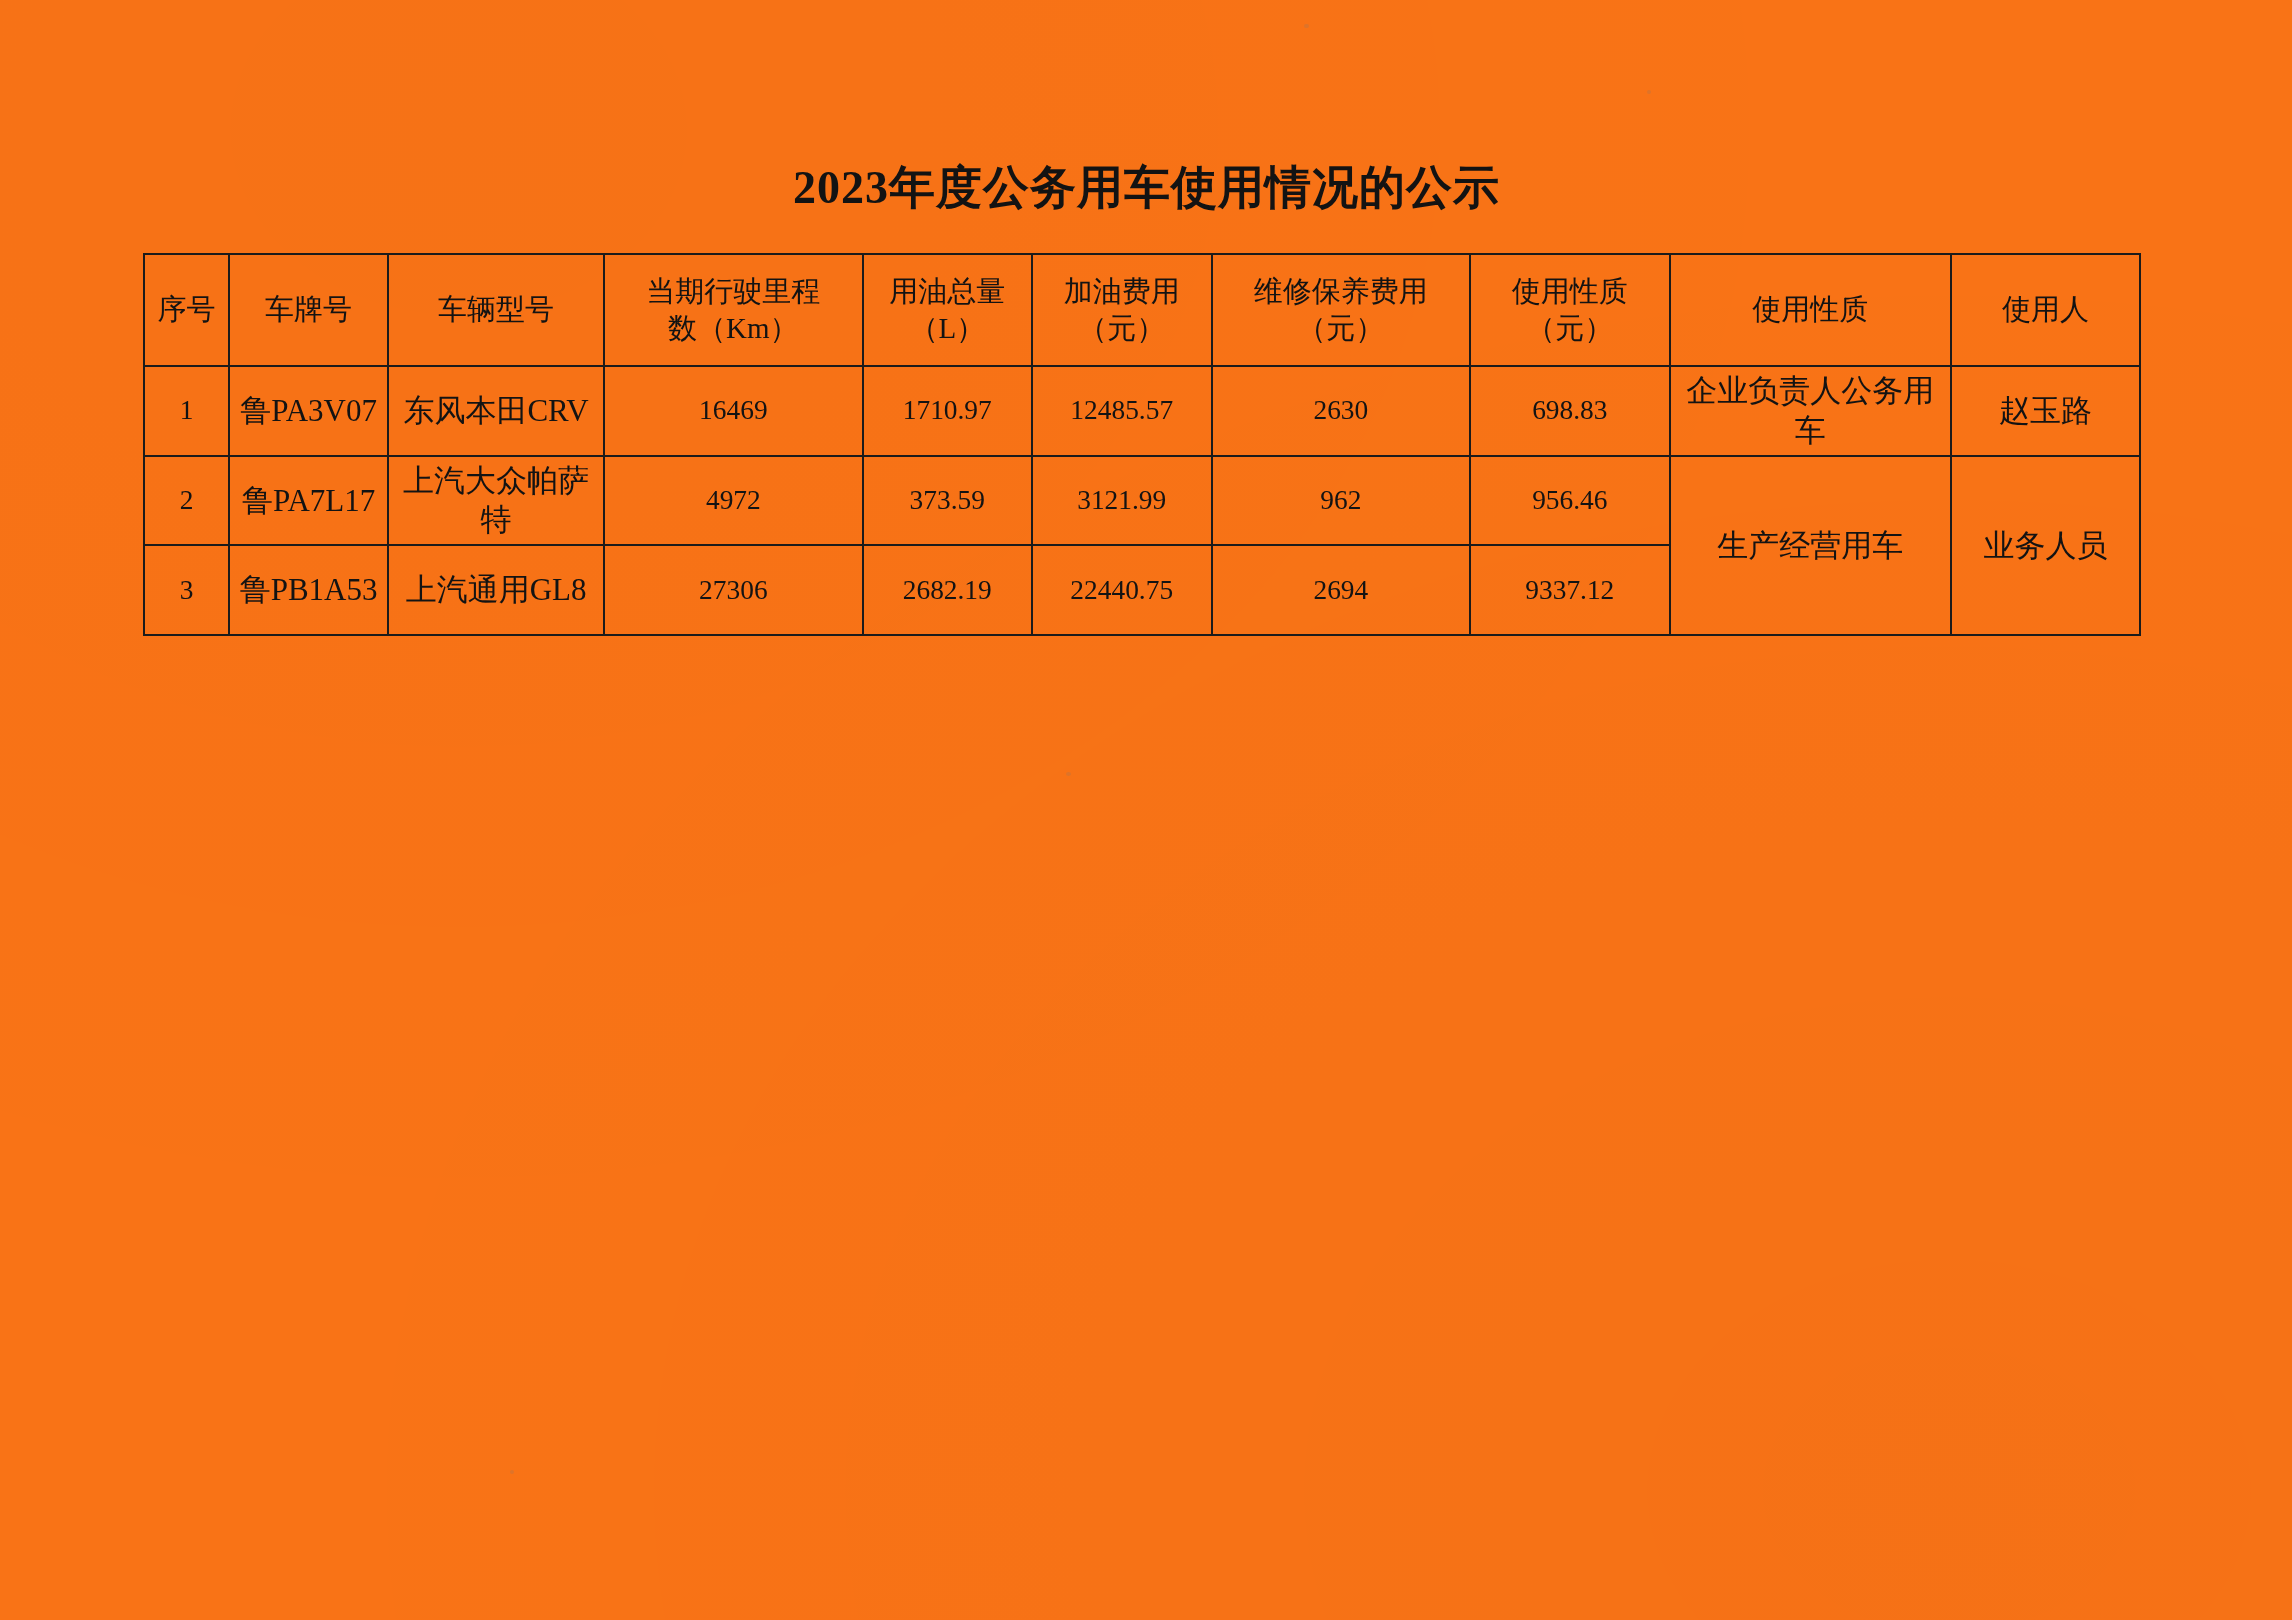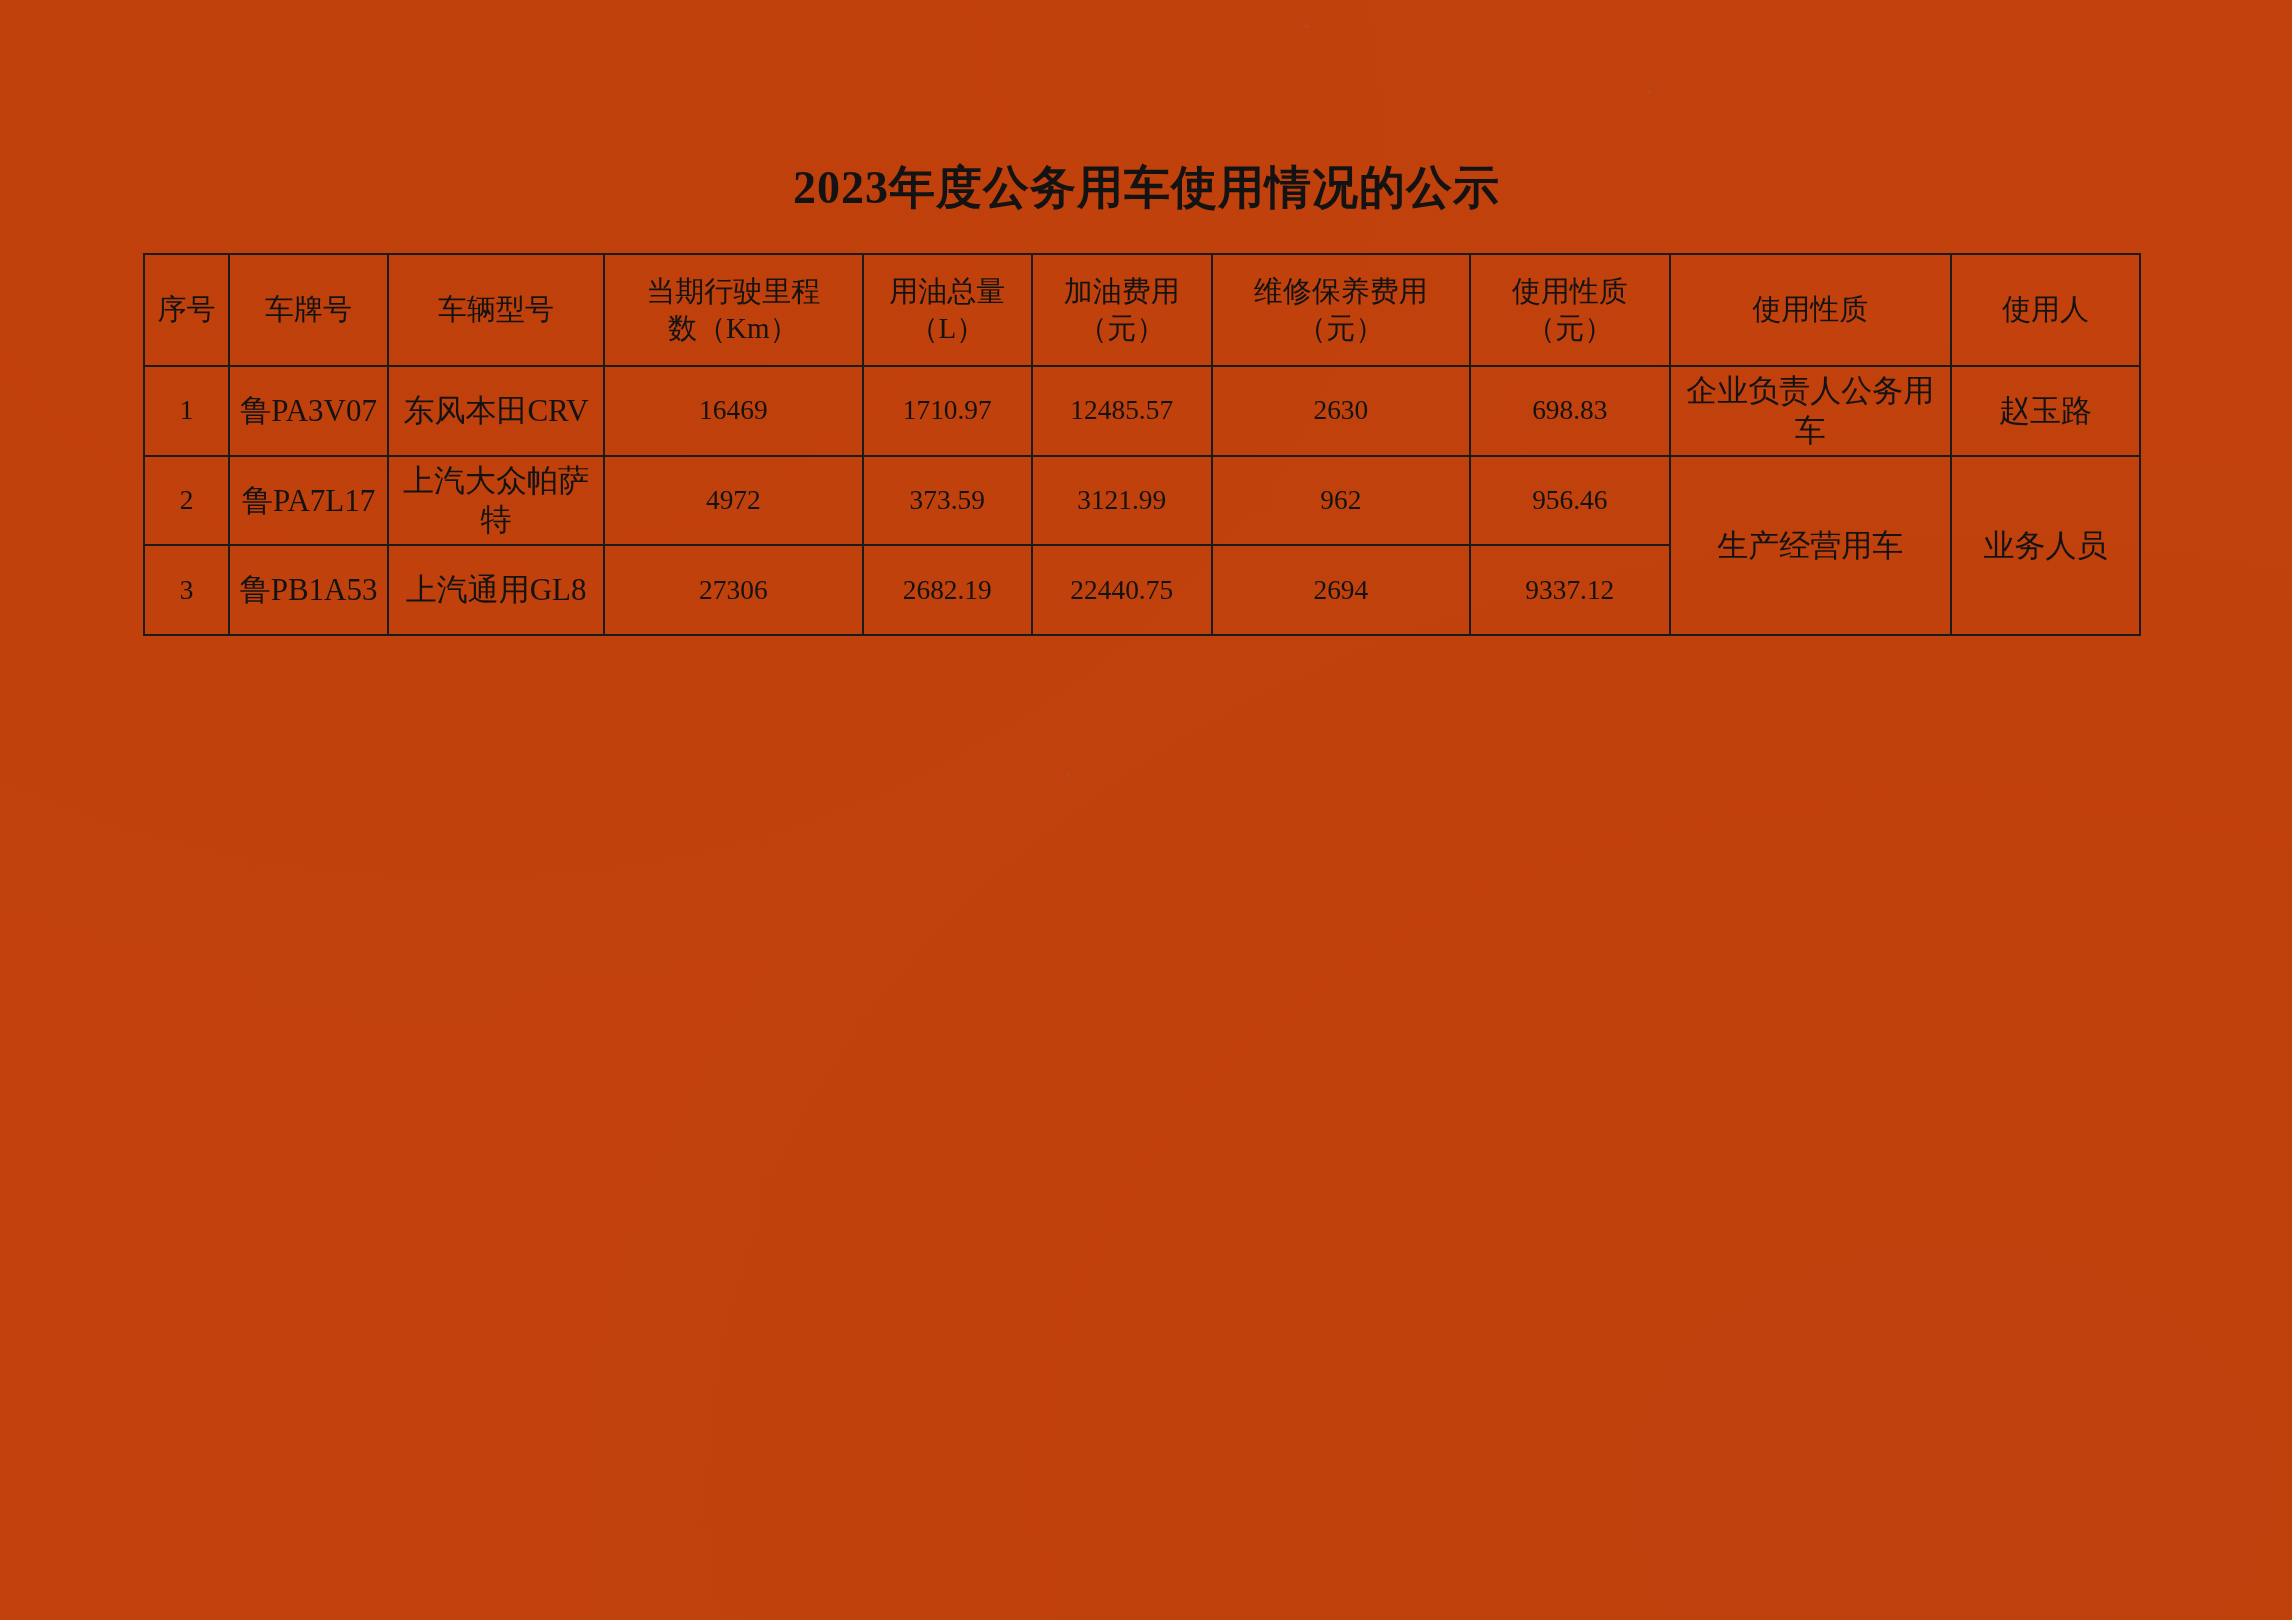--- a/index.html
+++ b/index.html
@@ -11,21 +11,21 @@
     width: 2293px;
     height: 1620px;
     font-family: "Liberation Serif", "DejaVu Serif", serif;
     color: #111111;
     position: relative;
     overflow: hidden;
   }
   .page {
     position: absolute;
     inset: 0;
-    background: #c2410c;
+    background: #f97316;
   }
   
   .page::before {
     content: "";
     position: absolute;
     inset: 0;
     background:
       radial-gradient(ellipse at 20% 8%, rgba(0,0,0,0.012), rgba(0,0,0,0) 60%),
       radial-gradient(ellipse at 85% 92%, rgba(0,0,0,0.015), rgba(0,0,0,0) 65%);
     pointer-events: none;

